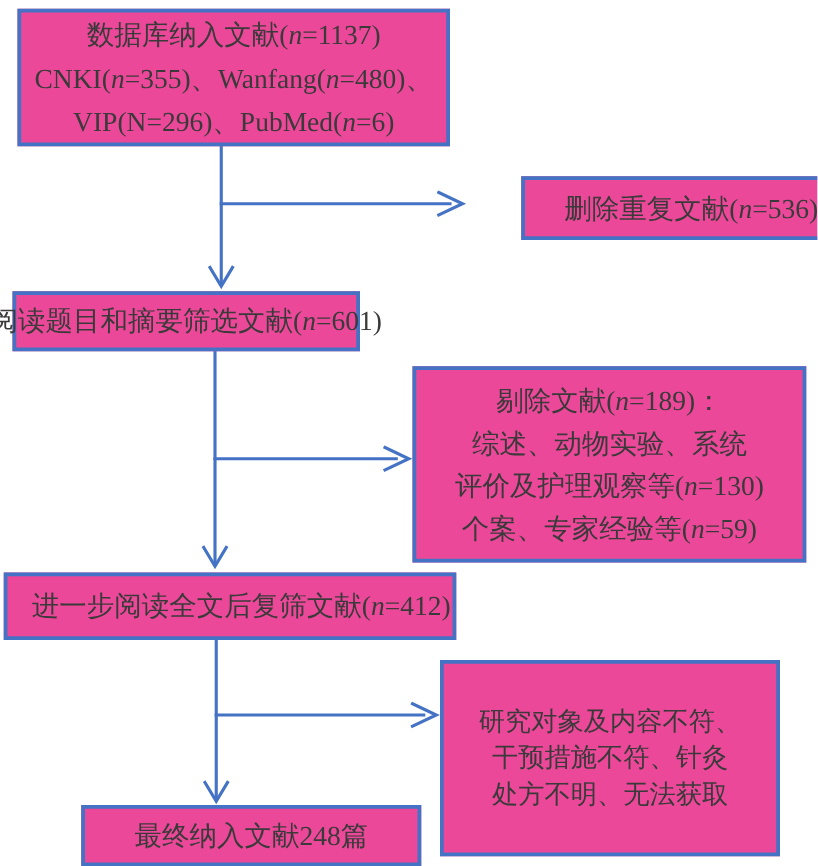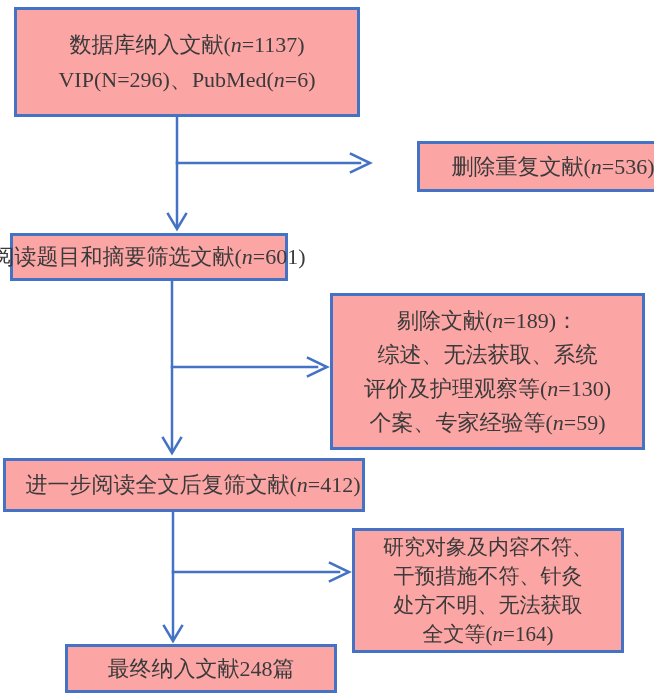--- a/index.html
+++ b/index.html
@@ -12,39 +12,39 @@
     width: 654px;
     height: 693px;
     background: #ffffff;
     font-family: "Liberation Serif", "DejaVu Serif", serif;
     overflow: hidden;
   }
   .box {
     position: absolute;
     box-sizing: border-box;
     border: 3px solid #4472C4;
-    background: #fca5a5;
+    background: #ec4899;
     display: flex;
     flex-direction: column;
     justify-content: center;
     align-items: center;
     text-align: center;
     color: #3a3a3a;
     z-index: 2;
   }
   .box .line {
     display: block;
     white-space: nowrap;
   }
   #box-database        { left: 14px;  top: 7px;   width: 346px; height: 110px; font-size: 22px; line-height: 35px; }
   #box-duplicates      { left: 375px; top: 141px; width: 272px; height: 51px;  font-size: 22px; line-height: 28px; margin-left: 42px; }
   #box-title-abstract  { left: 10px;  top: 233px; width: 278px; height: 48px;  font-size: 22px; line-height: 28px; }
   #box-excluded-first  { left: 330px; top: 293px; width: 315px; height: 157px; font-size: 22px; line-height: 34px; }
   #box-fulltext        { left: 3px;   top: 458px; width: 362px; height: 54px;  font-size: 22px; line-height: 28px; padding-left: 18px; }
-  #box-excluded-second { left: 352px; top: 528px; width: 272px; height: 125px; font-size: 21px; line-height: 29px; }
+  #box-excluded-second { left: 352px; top: 528px; width: 272px; height: 157px; font-size: 21px; line-height: 29px; }
   #box-final           { left: 65px;  top: 644px; width: 272px; height: 49px;  font-size: 22px; line-height: 28px; }
   #arrow-layer {
     position: absolute;
     left: 0; top: 0;
     width: 654px;
     height: 693px;
     z-index: 1;
     pointer-events: none;
   }
   #arrow-layer line, #arrow-layer polyline {
@@ -88,46 +88,46 @@
     </g>
 
     <g>
       <line x1="173" y1="572" x2="339" y2="572"></line>
       <polyline points="330,563 349,572 330,581"></polyline>
     </g>
   </svg>
 
   <div class="box" id="box-database">
     <span class="line">数据库纳入文献(<i>n</i>=1137)</span>
+    <span class="line">CNKI(<i>n</i>=355)、Wanfang(<i>n</i>=480)、</span>
     <span class="line">VIP(N=296)、PubMed(<i>n</i>=6)</span>
   </div>
 
   <div class="box" id="box-duplicates">
     <span class="line">删除重复文献(<i>n</i>=536)</span>
   </div>
 
   <div class="box" id="box-title-abstract">
     <span class="line">阅读题目和摘要筛选文献(<i>n</i>=601)</span>
   </div>
 
   <div class="box" id="box-excluded-first">
     <span class="line">剔除文献(<i>n</i>=189)：</span>
-    <span class="line">综述、无法获取、系统</span>
+    <span class="line">综述、动物实验、系统</span>
     <span class="line">评价及护理观察等(<i>n</i>=130)</span>
     <span class="line">个案、专家经验等(<i>n</i>=59)</span>
   </div>
 
   <div class="box" id="box-fulltext">
     <span class="line">进一步阅读全文后复筛文献(<i>n</i>=412)</span>
   </div>
 
   <div class="box" id="box-excluded-second">
     <span class="line">研究对象及内容不符、</span>
     <span class="line">干预措施不符、针灸</span>
     <span class="line">处方不明、无法获取</span>
-    <span class="line">全文等(<i>n</i>=164)</span>
   </div>
 
   <div class="box" id="box-final">
     <span class="line">最终纳入文献248篇</span>
   </div>
 
 </div>
 
 </body></html>

